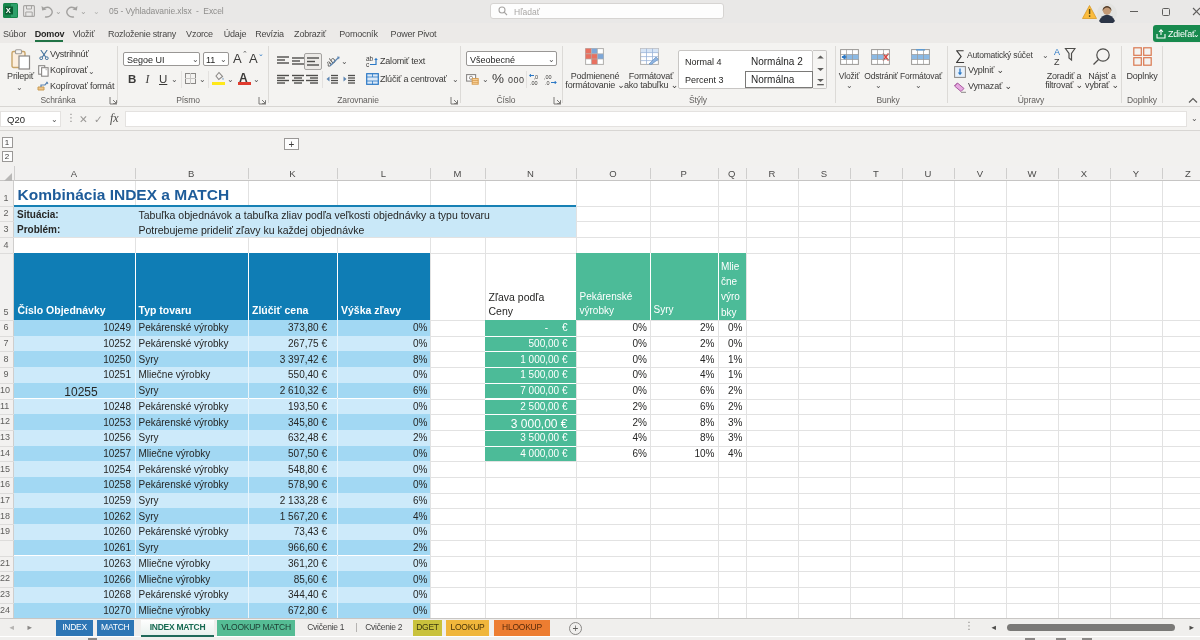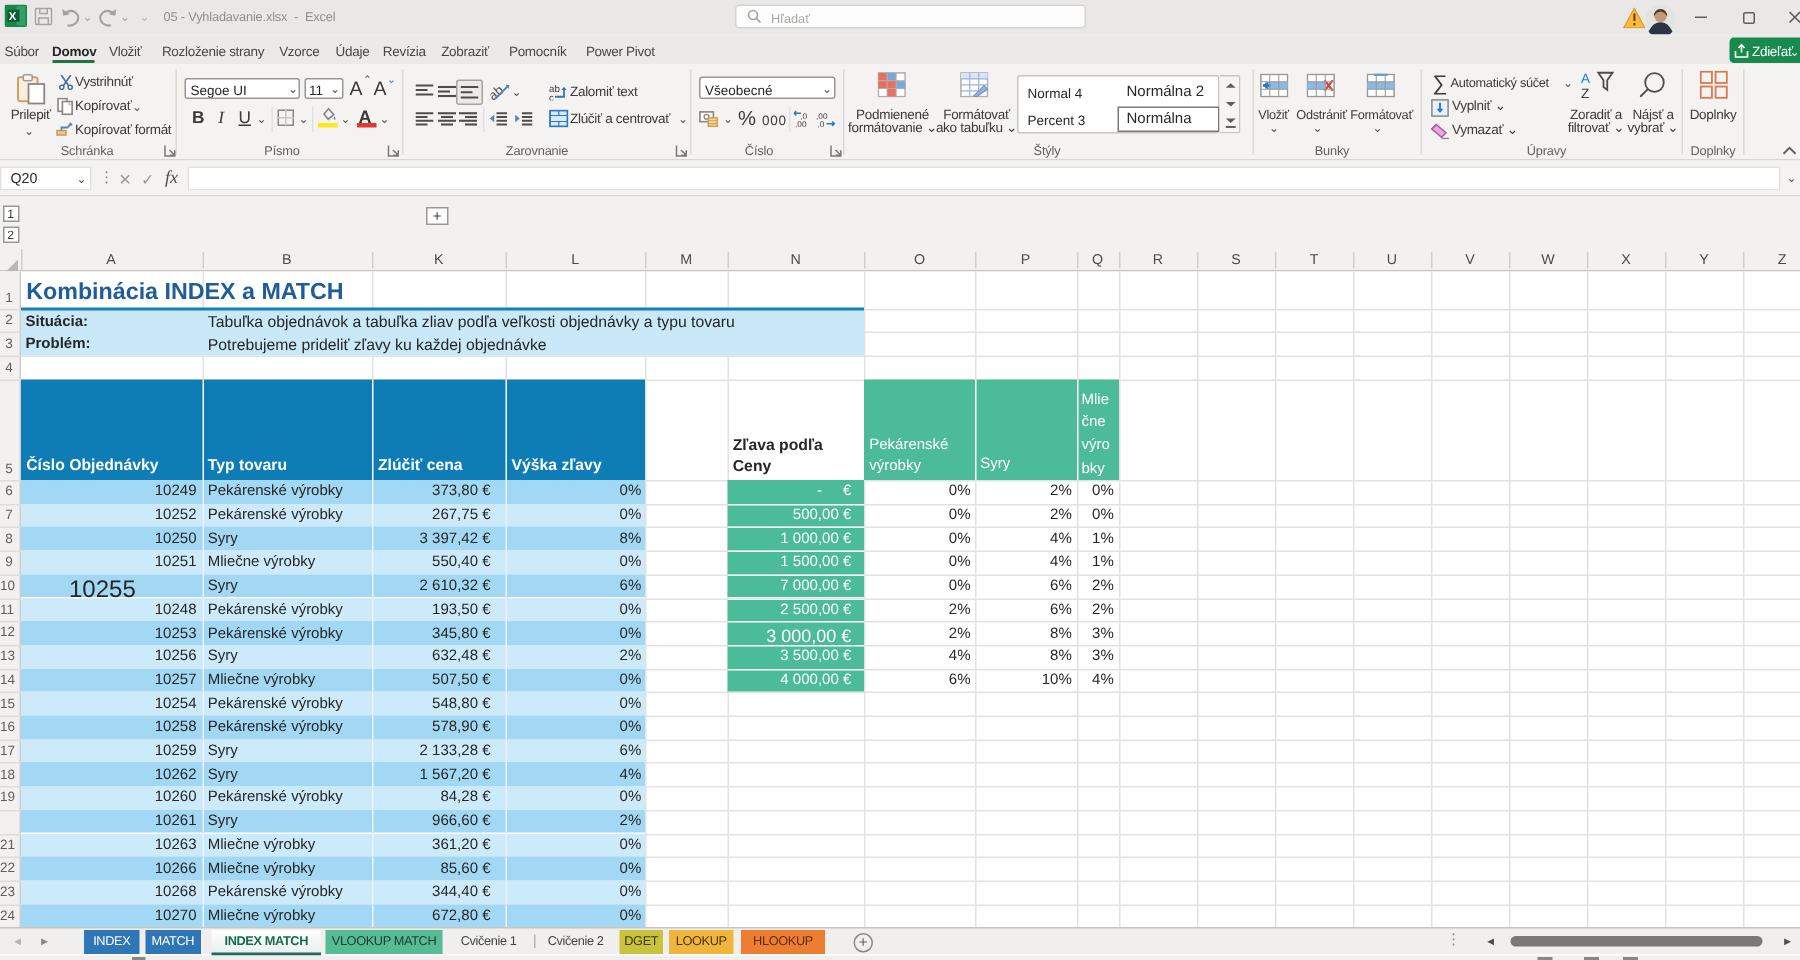--- a/index.html
+++ b/index.html
@@ -561,21 +561,21 @@
 <div class="a" style="left:248px;top:367.1px;width:1px;height:15.7px;background:#e8f5fc"></div>
 <div class="a" style="left:337px;top:367.1px;width:1px;height:15.7px;background:#e8f5fc"></div>
 <div class="tx" style="left:31px;top:369.40000000000003px;width:100px;text-align:right;font-size:10px;color:#262625">10251</div>
 <div class="tx" style="left:138.5px;top:369.40000000000003px;font-size:10px;color:#262625">Mliečne výrobky</div>
 <div class="tx" style="left:250px;top:369.40000000000003px;width:77px;text-align:right;font-size:10px;color:#262625">550,40 €</div>
 <div class="tx" style="left:340px;top:369.40000000000003px;width:87.5px;text-align:right;font-size:10px;color:#262625">0%</div>
 <div class="a" style="left:13.5px;top:382.8px;width:416.5px;height:15.7px;background:#a2d8f3"></div>
 <div class="a" style="left:134.5px;top:382.8px;width:1px;height:15.7px;background:#e8f5fc"></div>
 <div class="a" style="left:248px;top:382.8px;width:1px;height:15.7px;background:#e8f5fc"></div>
 <div class="a" style="left:337px;top:382.8px;width:1px;height:15.7px;background:#e8f5fc"></div>
-<div class="tx" style="left:46px;top:385.1px;width:100px;text-align:left;font-size:16px;color:#262625">10255</div>
+<div class="tx" style="left:31px;top:385.1px;width:100px;text-align:center;font-size:12px;color:#262625">10255</div>
 <div class="tx" style="left:138.5px;top:385.1px;font-size:10px;color:#262625">Syry</div>
 <div class="tx" style="left:250px;top:385.1px;width:77px;text-align:right;font-size:10px;color:#262625">2 610,32 €</div>
 <div class="tx" style="left:340px;top:385.1px;width:87.5px;text-align:right;font-size:10px;color:#262625">6%</div>
 <div class="a" style="left:13.5px;top:398.5px;width:416.5px;height:15.7px;background:#cdeafa"></div>
 <div class="a" style="left:134.5px;top:398.5px;width:1px;height:15.7px;background:#e8f5fc"></div>
 <div class="a" style="left:248px;top:398.5px;width:1px;height:15.7px;background:#e8f5fc"></div>
 <div class="a" style="left:337px;top:398.5px;width:1px;height:15.7px;background:#e8f5fc"></div>
 <div class="tx" style="left:31px;top:400.8px;width:100px;text-align:right;font-size:10px;color:#262625">10248</div>
 <div class="tx" style="left:138.5px;top:400.8px;font-size:10px;color:#262625">Pekárenské výrobky</div>
 <div class="tx" style="left:250px;top:400.8px;width:77px;text-align:right;font-size:10px;color:#262625">193,50 €</div>
@@ -635,21 +635,21 @@
 <div class="tx" style="left:31px;top:510.7px;width:100px;text-align:right;font-size:10px;color:#262625">10262</div>
 <div class="tx" style="left:138.5px;top:510.7px;font-size:10px;color:#262625">Syry</div>
 <div class="tx" style="left:250px;top:510.7px;width:77px;text-align:right;font-size:10px;color:#262625">1 567,20 €</div>
 <div class="tx" style="left:340px;top:510.7px;width:87.5px;text-align:right;font-size:10px;color:#262625">4%</div>
 <div class="a" style="left:13.5px;top:524.1px;width:416.5px;height:15.7px;background:#cdeafa"></div>
 <div class="a" style="left:134.5px;top:524.1px;width:1px;height:15.7px;background:#e8f5fc"></div>
 <div class="a" style="left:248px;top:524.1px;width:1px;height:15.7px;background:#e8f5fc"></div>
 <div class="a" style="left:337px;top:524.1px;width:1px;height:15.7px;background:#e8f5fc"></div>
 <div class="tx" style="left:31px;top:526.4px;width:100px;text-align:right;font-size:10px;color:#262625">10260</div>
 <div class="tx" style="left:138.5px;top:526.4px;font-size:10px;color:#262625">Pekárenské výrobky</div>
-<div class="tx" style="left:250px;top:526.4px;width:77px;text-align:right;font-size:10px;color:#262625">84,28 €</div>
+<div class="tx" style="left:250px;top:526.4px;width:77px;text-align:right;font-size:10px;color:#262625">73,43 €</div>
 <div class="tx" style="left:340px;top:526.4px;width:87.5px;text-align:right;font-size:10px;color:#262625">0%</div>
 <div class="a" style="left:13.5px;top:539.8px;width:416.5px;height:15.7px;background:#a2d8f3"></div>
 <div class="a" style="left:134.5px;top:539.8px;width:1px;height:15.7px;background:#e8f5fc"></div>
 <div class="a" style="left:248px;top:539.8px;width:1px;height:15.7px;background:#e8f5fc"></div>
 <div class="a" style="left:337px;top:539.8px;width:1px;height:15.7px;background:#e8f5fc"></div>
 <div class="tx" style="left:31px;top:542.0999999999999px;width:100px;text-align:right;font-size:10px;color:#262625">10261</div>
 <div class="tx" style="left:138.5px;top:542.0999999999999px;font-size:10px;color:#262625">Syry</div>
 <div class="tx" style="left:250px;top:542.0999999999999px;width:77px;text-align:right;font-size:10px;color:#262625">966,60 €</div>
 <div class="tx" style="left:340px;top:542.0999999999999px;width:87.5px;text-align:right;font-size:10px;color:#262625">2%</div>
 <div class="a" style="left:13.5px;top:555.5px;width:416.5px;height:15.7px;background:#cdeafa"></div>
@@ -677,21 +677,21 @@
 <div class="tx" style="left:250px;top:589.1999999999999px;width:77px;text-align:right;font-size:10px;color:#262625">344,40 €</div>
 <div class="tx" style="left:340px;top:589.1999999999999px;width:87.5px;text-align:right;font-size:10px;color:#262625">0%</div>
 <div class="a" style="left:13.5px;top:602.5999999999999px;width:416.5px;height:15.7px;background:#a2d8f3"></div>
 <div class="a" style="left:134.5px;top:602.5999999999999px;width:1px;height:15.7px;background:#e8f5fc"></div>
 <div class="a" style="left:248px;top:602.5999999999999px;width:1px;height:15.7px;background:#e8f5fc"></div>
 <div class="a" style="left:337px;top:602.5999999999999px;width:1px;height:15.7px;background:#e8f5fc"></div>
 <div class="tx" style="left:31px;top:604.8999999999999px;width:100px;text-align:right;font-size:10px;color:#262625">10270</div>
 <div class="tx" style="left:138.5px;top:604.8999999999999px;font-size:10px;color:#262625">Mliečne výrobky</div>
 <div class="tx" style="left:250px;top:604.8999999999999px;width:77px;text-align:right;font-size:10px;color:#262625">672,80 €</div>
 <div class="tx" style="left:340px;top:604.8999999999999px;width:87.5px;text-align:right;font-size:10px;color:#262625">0%</div>
-<div class="tx" style="left:488.5px;top:289.5px;font-size:10.5px;font-weight:bold;color:#262625;line-height:14.5px">Zľava podľa<br>Ceny</div>
+<div class="tx" style="left:488.5px;top:289.5px;font-size:10.5px;font-weight:normal;color:#262625;line-height:14.5px">Zľava podľa<br>Ceny</div>
 <div class="a" style="left:576px;top:253px;width:170px;height:67px;background:#4cbb98"></div>
 <div class="a" style="left:650px;top:253px;width:1px;height:67px;background:#fff"></div>
 <div class="a" style="left:717.5px;top:253px;width:1px;height:67px;background:#fff"></div>
 <div class="tx" style="left:579.5px;top:289.5px;font-size:10px;color:#fff;line-height:14.5px">Pekárenské<br>výrobky</div>
 <div class="tx" style="left:653.5px;top:304px;font-size:10px;color:#fff">Syry</div>
 <div class="tx" style="left:721px;top:258.5px;font-size:10px;color:#fff;line-height:15.4px">Mlie<br>čne<br>výro<br>bky</div>
 <div class="a" style="left:485px;top:320.0px;width:91px;height:15.7px;background:#4cbb98"></div>
 <div class="tx" style="left:485px;top:322.3px;width:82.5px;text-align:right;font-size:10px;color:#fff">-&nbsp;&nbsp;&nbsp;&nbsp;&nbsp;€</div>
 <div class="tx" style="left:576px;top:322.3px;width:71px;text-align:right;font-size:10px;color:#262625">0%</div>
 <div class="tx" style="left:650px;top:322.3px;width:64.5px;text-align:right;font-size:10px;color:#262625">2%</div>

